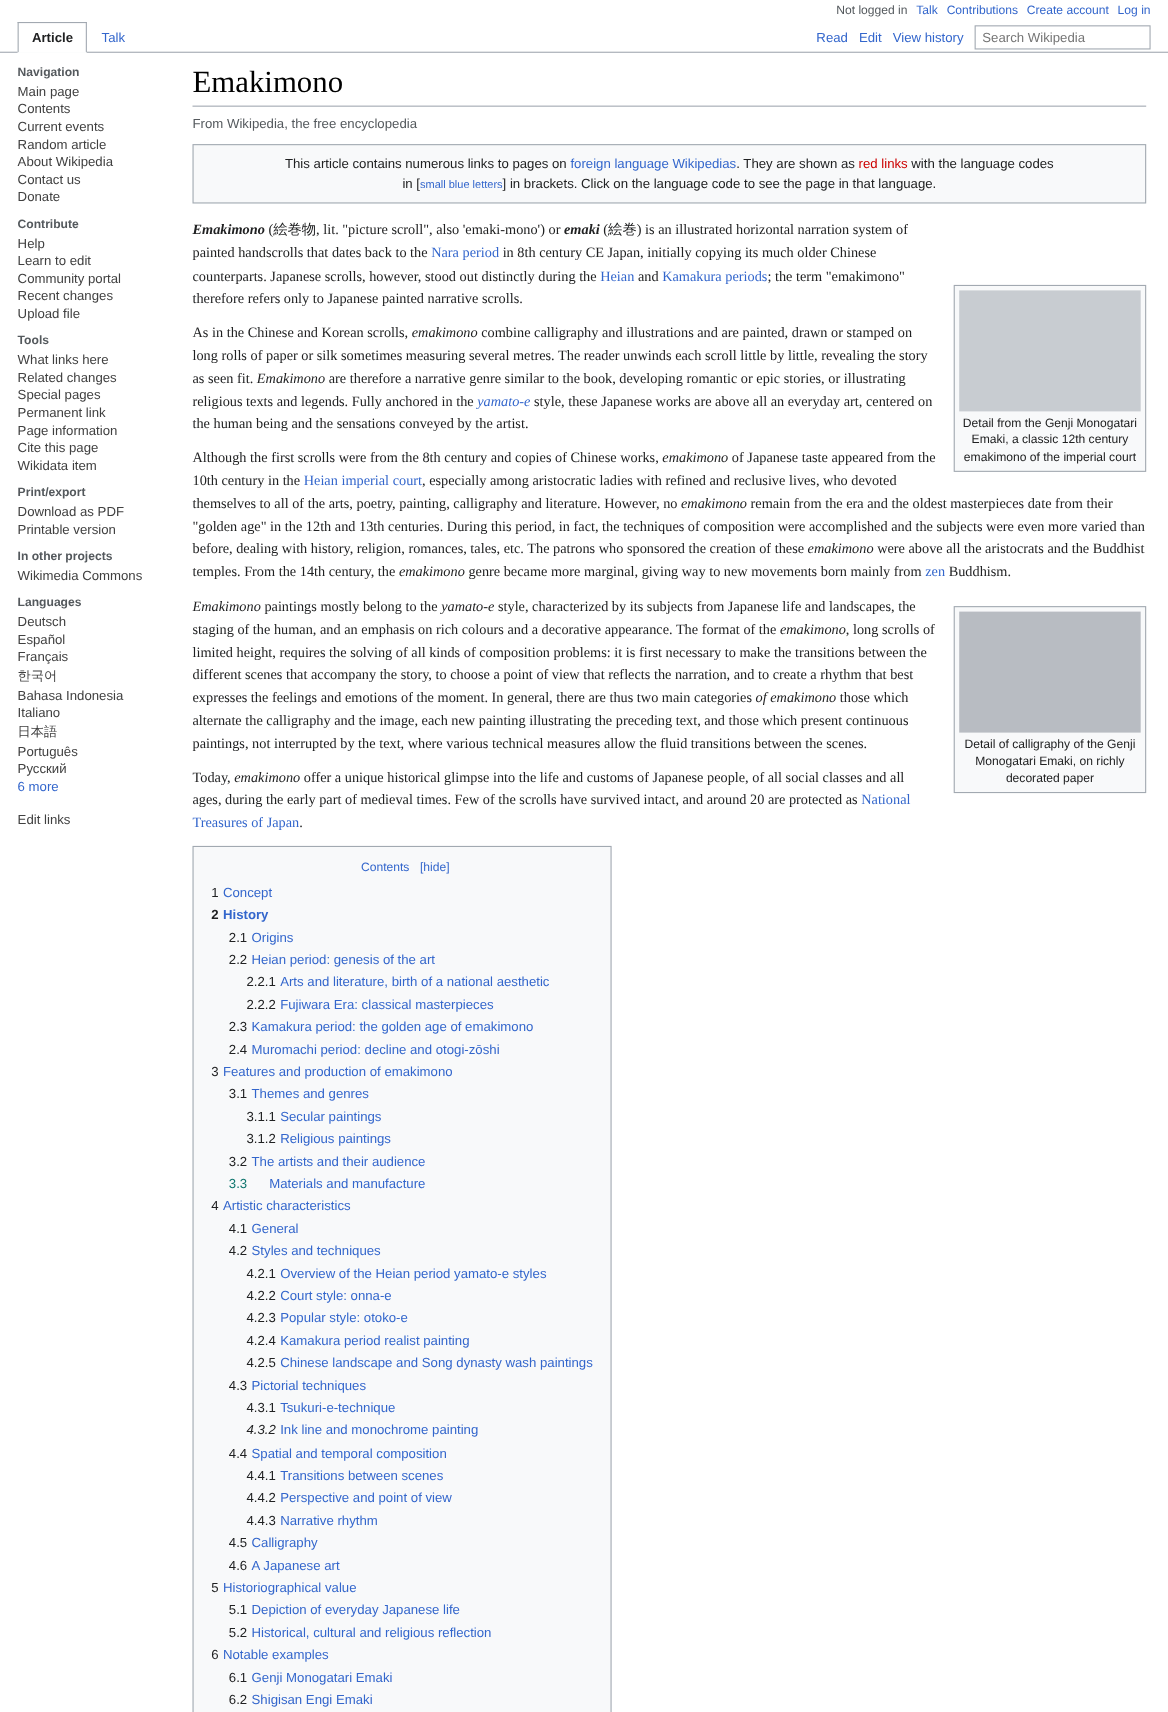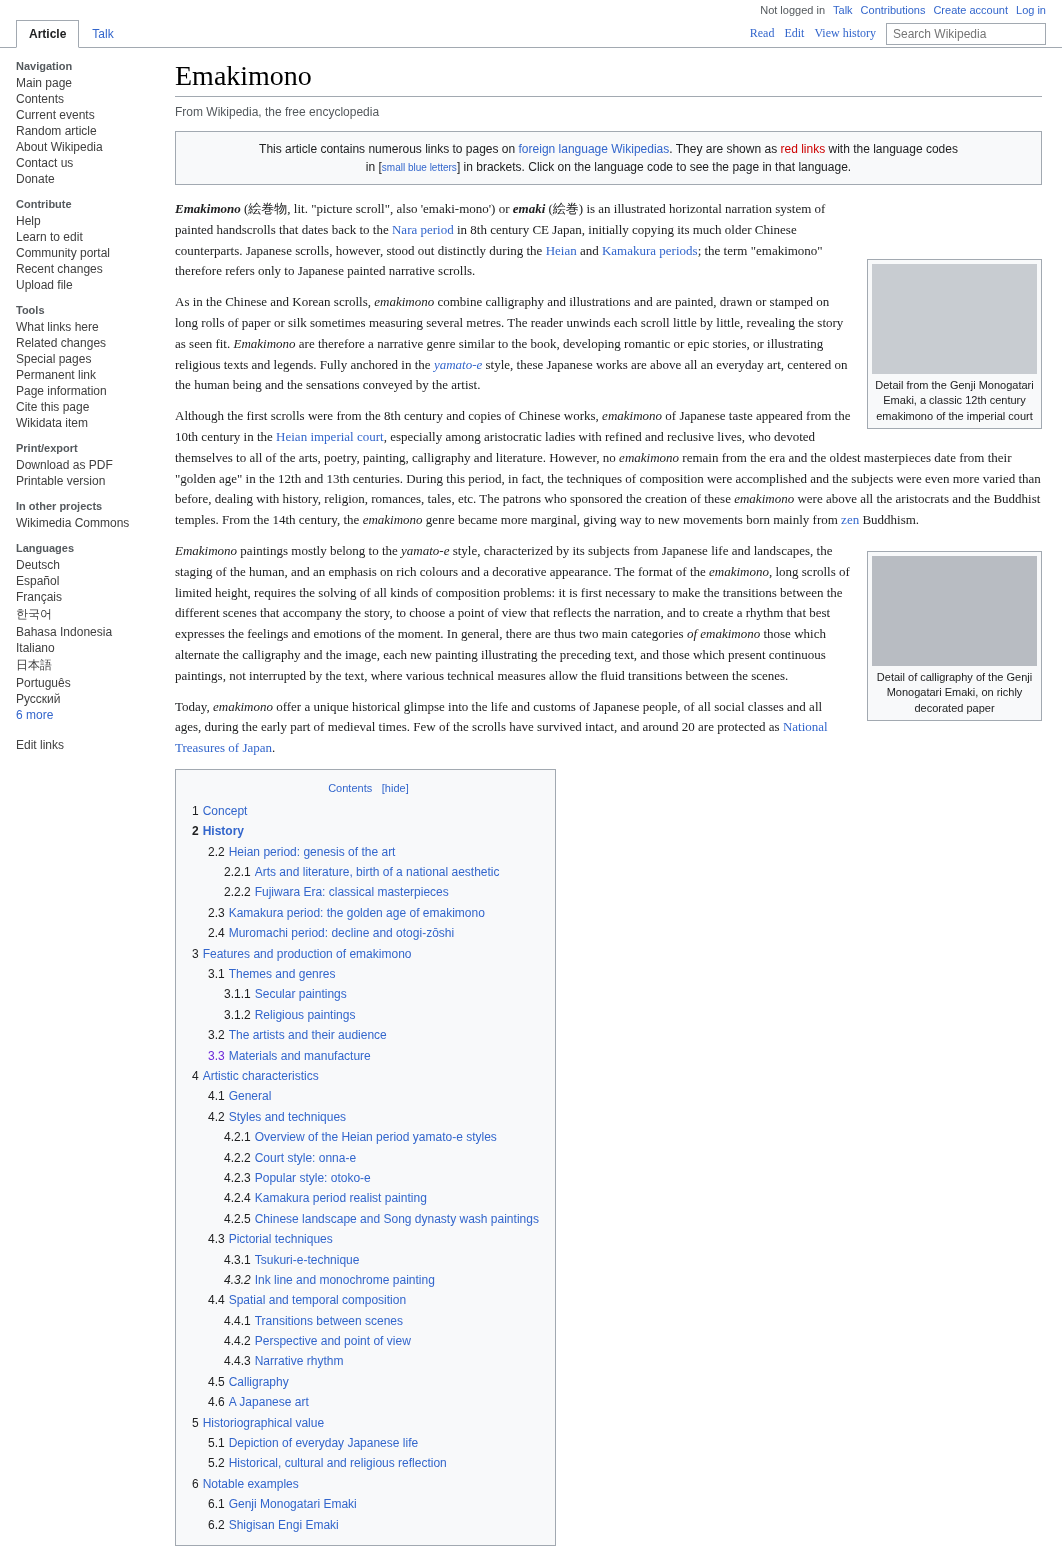--- a/index.html
+++ b/index.html
@@ -23,21 +23,21 @@
     .tab-left { display: flex; gap: 0; }
     .tab-item {
       padding: 6px 12px; cursor: pointer; border: 1px solid transparent;
       border-bottom: none; margin-bottom: -1px; color: #3366cc;
     }
     .tab-item.active {
       border: 1px solid #a2a9b1; border-bottom: 1px solid #fff;
       background: #fff; color: #202122; font-weight: bold;
     }
     .tab-right { display: flex; align-items: center; gap: 10px; color: #3366cc; }
-    .tab-right span { color: #3366cc; cursor: pointer; font-family: Liberation Serif, serif; }
+    .tab-right span { color: #3366cc; cursor: pointer; }
     .search-box {
       border: 1px solid #a2a9b1; padding: 3px 6px; font-size: 12px;
       color: #72777d; font-family: sans-serif; width: 160px;
     }
 
     
     #main-layout {
       display: flex; max-width: 1062px; margin: 0 auto;
     }
 
@@ -240,31 +240,32 @@
 
     
     <div class="toc-box">
       <div class="toc-title">
         <span>Contents</span>
         <span>[hide]</span>
       </div>
       <div id="toc-items">
           <div class="toc-item toc-l1" style="margin-left: 0px;"><span style="color:#202122; margin-right:4px;">1</span><a href="#">Concept</a></div>
           <div class="toc-item toc-l1" style="margin-left: 0px; font-weight: bold;"><span style="color:#202122; margin-right:4px;">2</span><a href="#">History</a></div>
+          <div class="toc-item toc-l2" style="margin-left: 16px;"><span style="color:#202122; margin-right:4px;">2.1</span><a href="#">Origins</a></div>
           <div class="toc-item toc-l2" style="margin-left: 16px;"><span style="color:#202122; margin-right:4px;">2.2</span><a href="#">Heian period: genesis of the art</a></div>
           <div class="toc-item toc-l3" style="margin-left: 32px;"><span style="color:#202122; margin-right:4px;">2.2.1</span><a href="#">Arts and literature, birth of a national aesthetic</a></div>
           <div class="toc-item toc-l3" style="margin-left: 32px;"><span style="color:#202122; margin-right:4px;">2.2.2</span><a href="#">Fujiwara Era: classical masterpieces</a></div>
           <div class="toc-item toc-l2" style="margin-left: 16px;"><span style="color:#202122; margin-right:4px;">2.3</span><a href="#">Kamakura period: the golden age of emakimono</a></div>
           <div class="toc-item toc-l2" style="margin-left: 16px;"><span style="color:#202122; margin-right:4px;">2.4</span><a href="#">Muromachi period: decline and otogi-zōshi</a></div>
           <div class="toc-item toc-l1" style="margin-left: 0px;"><span style="color:#202122; margin-right:4px;">3</span><a href="#">Features and production of emakimono</a></div>
           <div class="toc-item toc-l2" style="margin-left: 16px;"><span style="color:#202122; margin-right:4px;">3.1</span><a href="#">Themes and genres</a></div>
           <div class="toc-item toc-l3" style="margin-left: 32px;"><span style="color:#202122; margin-right:4px;">3.1.1</span><a href="#">Secular paintings</a></div>
           <div class="toc-item toc-l3" style="margin-left: 32px;"><span style="color:#202122; margin-right:4px;">3.1.2</span><a href="#">Religious paintings</a></div>
           <div class="toc-item toc-l2" style="margin-left: 16px;"><span style="color:#202122; margin-right:4px;">3.2</span><a href="#">The artists and their audience</a></div>
-          <div class="toc-item toc-l2" style="margin-left: 16px;"><span style="color:#6d28d9; margin-right:4px;">3.3</span><a href="#">Materials and manufacture</a></div>
+          <div class="toc-item toc-l2" style="margin-left: 16px;"><span style="color:#0f766e; margin-right:20px;">3.3</span><a href="#">Materials and manufacture</a></div>
           <div class="toc-item toc-l1" style="margin-left: 0px;"><span style="color:#202122; margin-right:4px;">4</span><a href="#">Artistic characteristics</a></div>
           <div class="toc-item toc-l2" style="margin-left: 16px;"><span style="color:#202122; margin-right:4px;">4.1</span><a href="#">General</a></div>
           <div class="toc-item toc-l2" style="margin-left: 16px;"><span style="color:#202122; margin-right:4px;">4.2</span><a href="#">Styles and techniques</a></div>
           <div class="toc-item toc-l3" style="margin-left: 32px;"><span style="color:#202122; margin-right:4px;">4.2.1</span><a href="#">Overview of the Heian period yamato-e styles</a></div>
           <div class="toc-item toc-l3" style="margin-left: 32px;"><span style="color:#202122; margin-right:4px;">4.2.2</span><a href="#">Court style: onna-e</a></div>
           <div class="toc-item toc-l3" style="margin-left: 32px;"><span style="color:#202122; margin-right:4px;">4.2.3</span><a href="#">Popular style: otoko-e</a></div>
           <div class="toc-item toc-l3" style="margin-left: 32px;"><span style="color:#202122; margin-right:4px;">4.2.4</span><a href="#">Kamakura period realist painting</a></div>
           <div class="toc-item toc-l3" style="margin-left: 32px;"><span style="color:#202122; margin-right:4px;">4.2.5</span><a href="#">Chinese landscape and Song dynasty wash paintings</a></div>
           <div class="toc-item toc-l2" style="margin-left: 16px;"><span style="color:#202122; margin-right:4px;">4.3</span><a href="#">Pictorial techniques</a></div>
           <div class="toc-item toc-l3" style="margin-left: 32px;"><span style="color:#202122; margin-right:4px;">4.3.1</span><a href="#">Tsukuri-e-technique</a></div>

